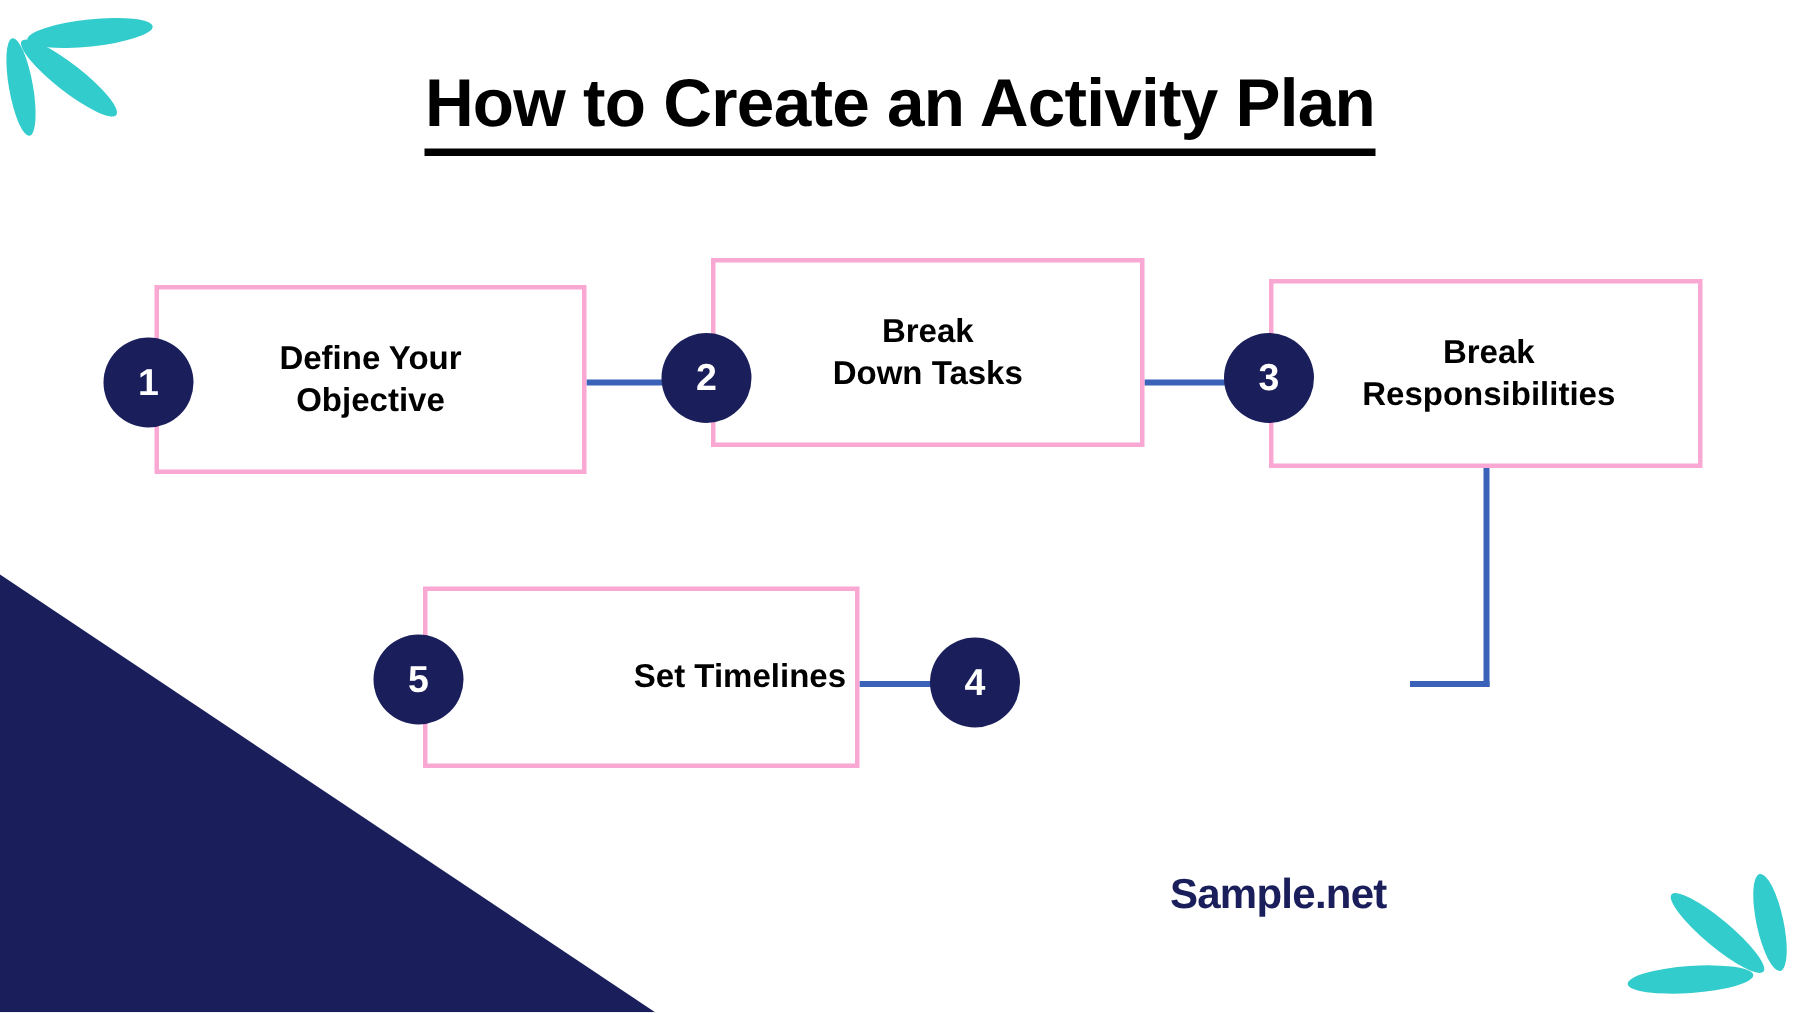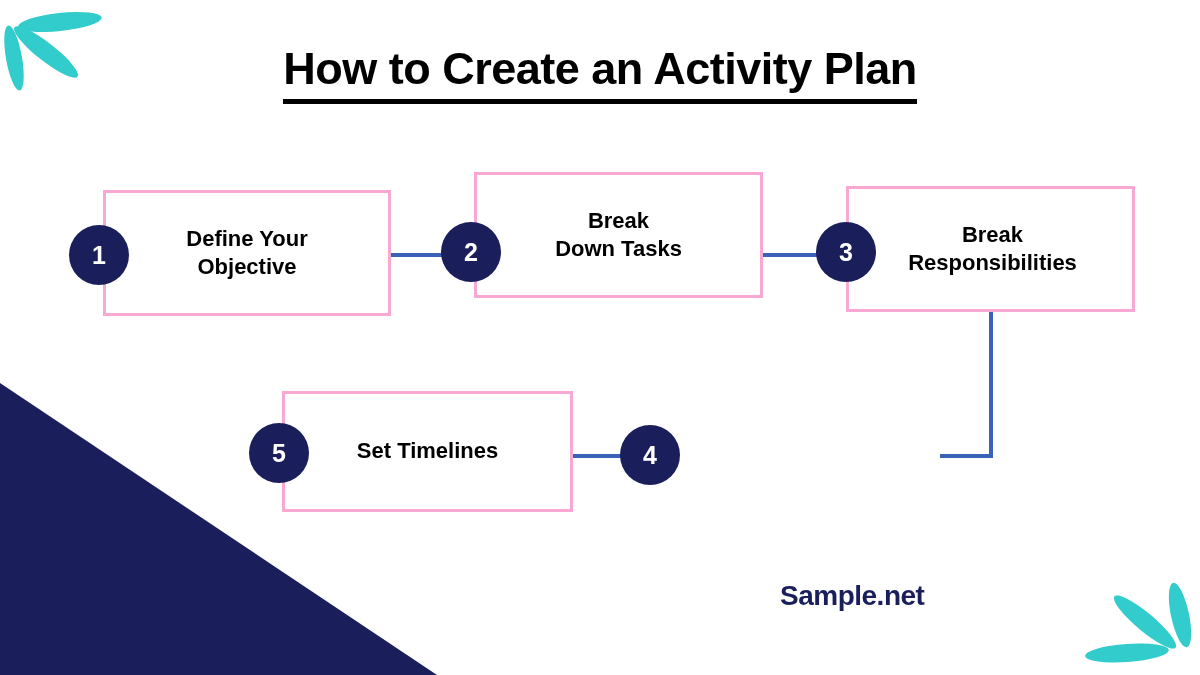--- a/index.html
+++ b/index.html
@@ -168,21 +168,21 @@
 Responsibilities</span>
   </div>
   <div class="step-circle" style="left:816px; top:222px;">
     <span>3</span>
   </div>
 
   <div class="step-circle" style="left:620px; top:425px;">
     <span>4</span>
   </div>
 
-  <div class="step-box" style="left:282px; top:391px; width:291px; height:121px;">
+  <div class="step-box" style="left:282px; top:391px; width:291px; height:121px;justify-content:flex-end;">
     <span class="step-label">Set Timelines</span>
   </div>
   <div class="step-circle" style="left:249px; top:423px;">
     <span>5</span>
   </div>
 
   <div class="brand">Sample.net</div>
 
 </div>
 

